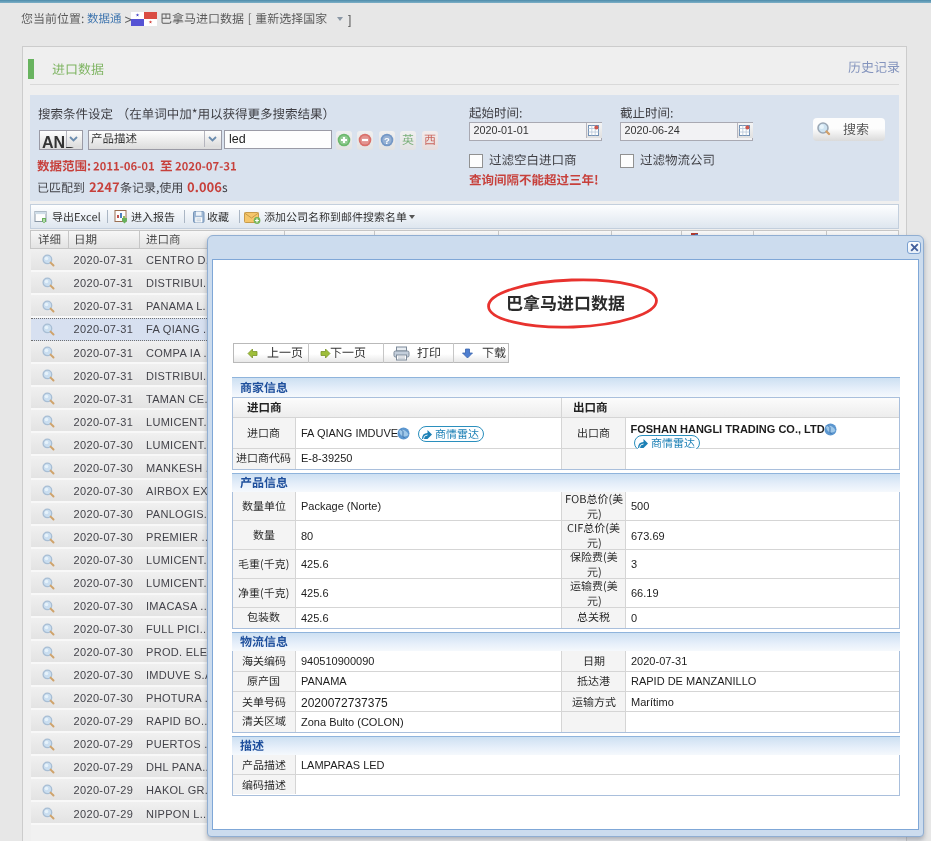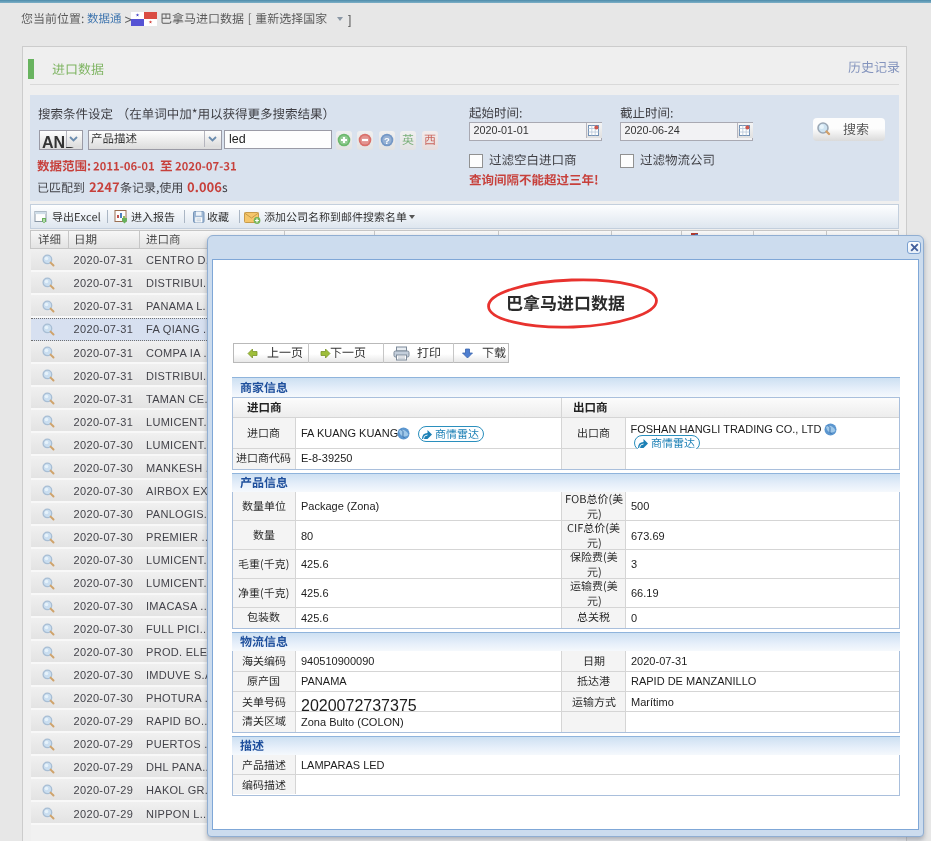--- a/index.html
+++ b/index.html
@@ -476,25 +476,25 @@
 <div class="p" style="left:573.0px;top:400.8px"><svg class="zh" width="35" height="14" viewBox="0 -10.6 35 14">
       <path fill="#222" d="M1 -4V0.4H8.9V1H10.5V-4H8.9V-1H6.5V-4.6H10V-8.8H8.5V-5.9H6.5V-9.8H4.9V-5.9H3V-8.8H1.6V-4.6H4.9V-1H2.5V-4ZM12.7 -8.6V0.8H14.2V-0.1H20.3V0.8H21.8V-8.6ZM14.2 -1.6V-7.2H20.3V-1.6ZM32.1 -5V-3.6C31.6 -4 30.8 -4.6 30.2 -5ZM27.9 -9.5 28.2 -8.7H23.6V-7.5H26.8L26 -7.3C26.2 -6.9 26.4 -6.5 26.5 -6.1H24.2V1H25.5V-5H27.5C27 -4.5 26.2 -4 25.5 -3.7C25.7 -3.4 26 -2.8 26 -2.6L26.5 -2.9V0.1H27.6V-0.4H31V-3C31.1 -2.9 31.3 -2.7 31.4 -2.6L32.1 -3.3V-0.3C32.1 -0.1 32 -0 31.8 -0C31.7 -0 31 -0 30.5 -0C30.6 0.2 30.8 0.7 30.8 1C31.8 1 32.4 1 32.8 0.8C33.2 0.6 33.4 0.4 33.4 -0.3V-6.1H31C31.2 -6.5 31.5 -6.9 31.7 -7.3L30.5 -7.5H33.9V-8.7H29.8C29.7 -9 29.5 -9.5 29.3 -9.8ZM27.1 -6.1 27.9 -6.4C27.8 -6.7 27.6 -7.1 27.4 -7.5H30.2C30.1 -7.1 29.8 -6.5 29.6 -6.1ZM29.2 -4.4C29.7 -4 30.2 -3.6 30.7 -3.2H27C27.5 -3.6 28.1 -4.1 28.5 -4.5L27.6 -5H29.9ZM27.6 -2.3H29.9V-1.3H27.6Z"></path>
     </svg></div>
 <div class="abs" style="left:232.5px;top:417.5px;width:63.0px;height:31.0px;background:#f4f4f4;box-sizing:border-box;border-right:1px solid #d5d5d5;border-bottom:1px solid #d5d5d5"></div>
 <div class="abs" style="left:295.5px;top:417.5px;width:266.5px;height:31.0px;background:#fff;box-sizing:border-box;border-right:1px solid #d5d5d5;border-bottom:1px solid #d5d5d5"></div>
 <div class="abs" style="left:562.0px;top:417.5px;width:64.0px;height:31.0px;background:#f4f4f4;box-sizing:border-box;border-right:1px solid #d5d5d5;border-bottom:1px solid #d5d5d5"></div>
 <div class="abs" style="left:626.0px;top:417.5px;width:272.5px;height:31.0px;background:#fff;box-sizing:border-box;border-bottom:1px solid #d5d5d5"></div>
 <div class="p" style="left:246.5px;top:426.6px"><svg class="zh" width="34" height="13.4" viewBox="0 -10.1 34 13.4">
       <path fill="#2a2a2a" d="M0.9 -8.6C1.5 -8 2.2 -7.2 2.6 -6.7L3.2 -7.2C2.8 -7.7 2.1 -8.5 1.5 -9ZM7.9 -9V-7.2H6.1V-9H5.3V-7.2H3.7V-6.4H5.3V-5.2L5.3 -4.5H3.7V-3.7H5.2C5 -2.8 4.7 -2 3.8 -1.4C4 -1.3 4.3 -1 4.4 -0.8C5.4 -1.6 5.8 -2.6 6 -3.7H7.9V-0.9H8.7V-3.7H10.4V-4.5H8.7V-6.4H10.2V-7.2H8.7V-9ZM6.1 -6.4H7.9V-4.5H6.1L6.1 -5.1ZM2.9 -5.3H0.5V-4.5H2.1V-1.3C1.6 -1.1 1 -0.7 0.4 -0L1 0.7C1.5 -0 2.1 -0.7 2.5 -0.7C2.7 -0.7 3 -0.3 3.5 -0C4.3 0.5 5.2 0.6 6.6 0.6C7.6 0.6 9.6 0.5 10.4 0.5C10.4 0.2 10.5 -0.2 10.6 -0.4C9.5 -0.3 7.9 -0.2 6.6 -0.2C5.3 -0.2 4.4 -0.3 3.7 -0.7C3.3 -0.9 3.1 -1.1 2.9 -1.3ZM12.4 -8.1V0.6H13.3V-0.3H19.8V0.6H20.6V-8.1ZM13.3 -1.2V-7.3H19.8V-1.2ZM25 -7.1C25.3 -6.7 25.5 -6.1 25.7 -5.8L26.5 -6.1C26.3 -6.4 26 -6.9 25.8 -7.3ZM28.2 -4.4C28.9 -3.9 29.8 -3.2 30.3 -2.8L30.8 -3.3C30.3 -3.8 29.3 -4.5 28.6 -4.9ZM26.3 -4.9C25.9 -4.3 25.1 -3.8 24.4 -3.4C24.5 -3.2 24.7 -2.8 24.8 -2.7C25.5 -3.2 26.4 -3.9 27 -4.6ZM29.2 -7.3C29.1 -6.8 28.7 -6.2 28.4 -5.8H23.3V0.9H24.1V-5H31V-0C31 0.1 30.9 0.2 30.7 0.2C30.5 0.2 29.9 0.2 29.2 0.2C29.3 0.4 29.4 0.6 29.5 0.8C30.4 0.8 31 0.8 31.3 0.7C31.6 0.6 31.7 0.4 31.7 -0V-5.8H29.3C29.6 -6.1 29.9 -6.6 30.1 -7.1ZM25.5 -3V-0H26.2V-0.5H29.5V-3ZM26.2 -2.4H28.8V-1.1H26.2ZM26.9 -9.1C27 -8.8 27.1 -8.4 27.3 -8.1H22.7V-7.3H32.3V-8.1H28.2C28.1 -8.4 27.8 -8.9 27.6 -9.3Z"></path>
     </svg></div>
-<div class="t" style="left:301.0px;top:424.8px;font-size:11.0px;color:#1c1c1c;font-weight:normal">FA KUANG KUANG</div>
+<div class="t" style="left:301.0px;top:424.8px;font-size:11.0px;color:#1c1c1c;font-weight:normal">FA QIANG IMDUVE</div>
 <div class="p" style="left:577.0px;top:426.6px"><svg class="zh" width="34" height="13.4" viewBox="0 -10.1 34 13.4">
       <path fill="#2a2a2a" d="M1.1 -3.8V0.2H9V0.9H9.8V-3.8H9V-0.6H5.9V-4.4H9.4V-8.2H8.5V-5.2H5.9V-9.2H5V-5.2H2.5V-8.2H1.6V-4.4H5V-0.6H2.1V-3.8ZM12.4 -8.1V0.6H13.3V-0.3H19.8V0.6H20.6V-8.1ZM13.3 -1.2V-7.3H19.8V-1.2ZM25 -7.1C25.3 -6.7 25.5 -6.1 25.7 -5.8L26.5 -6.1C26.3 -6.4 26 -6.9 25.8 -7.3ZM28.2 -4.4C28.9 -3.9 29.8 -3.2 30.3 -2.8L30.8 -3.3C30.3 -3.8 29.3 -4.5 28.6 -4.9ZM26.3 -4.9C25.9 -4.3 25.1 -3.8 24.4 -3.4C24.5 -3.2 24.7 -2.8 24.8 -2.7C25.5 -3.2 26.4 -3.9 27 -4.6ZM29.2 -7.3C29.1 -6.8 28.7 -6.2 28.4 -5.8H23.3V0.9H24.1V-5H31V-0C31 0.1 30.9 0.2 30.7 0.2C30.5 0.2 29.9 0.2 29.2 0.2C29.3 0.4 29.4 0.6 29.5 0.8C30.4 0.8 31 0.8 31.3 0.7C31.6 0.6 31.7 0.4 31.7 -0V-5.8H29.3C29.6 -6.1 29.9 -6.6 30.1 -7.1ZM25.5 -3V-0H26.2V-0.5H29.5V-3ZM26.2 -2.4H28.8V-1.1H26.2ZM26.9 -9.1C27 -8.8 27.1 -8.4 27.3 -8.1H22.7V-7.3H32.3V-8.1H28.2C28.1 -8.4 27.8 -8.9 27.6 -9.3Z"></path>
     </svg></div>
-<div class="t" style="left:630.5px;top:420.8px;font-size:11.0px;color:#1c1c1c;font-weight:normal">FOSHAN HANGLI TRADING CO., LTD</div>
+<div class="t" style="left:630.5px;top:420.8px;font-size:11.0px;color:#1c1c1c;font-weight:bold">FOSHAN HANGLI TRADING CO., LTD</div>
 <svg class="abs" style="left:396.5px;top:426.5px" width="13" height="13">
     <circle cx="6.5" cy="6.5" r="6" fill="#5b96cf"></circle>
     <path d="M2 4 Q5 2 8 3.5 Q11 5 11.5 8 Q8 10.5 5 9 Q2.5 7.5 2 4Z" fill="#a6cdeb" opacity="0.9"></path>
     <path d="M4 2.5 Q7 4.5 6 7 Q5 9.5 7.5 11" stroke="#2a5f9e" stroke-width="0.8" fill="none"></path>
   </svg>
 <svg class="abs" style="left:823.5px;top:422.5px" width="13" height="13">
     <circle cx="6.5" cy="6.5" r="6" fill="#5b96cf"></circle>
     <path d="M2 4 Q5 2 8 3.5 Q11 5 11.5 8 Q8 10.5 5 9 Q2.5 7.5 2 4Z" fill="#a6cdeb" opacity="0.9"></path>
     <path d="M4 2.5 Q7 4.5 6 7 Q5 9.5 7.5 11" stroke="#2a5f9e" stroke-width="0.8" fill="none"></path>
   </svg>
@@ -527,21 +527,21 @@
       <path fill="#1e4f9c" d="M4.8 -9.9C5 -9.6 5.2 -9.3 5.4 -9H1.2V-7.6H4L3 -7.1C3.3 -6.7 3.6 -6.1 3.8 -5.7H1.3V-4C1.3 -2.8 1.2 -1 0.3 0.2C0.6 0.4 1.3 0.9 1.5 1.2C2.6 -0.2 2.8 -2.5 2.8 -4V-4.3H11.2V-5.7H8.7L9.7 -7.1L8.1 -7.6C7.9 -7 7.5 -6.2 7.2 -5.7H4.4L5.2 -6C5.1 -6.5 4.7 -7.1 4.3 -7.6H11V-9H7.1C6.9 -9.3 6.6 -9.9 6.3 -10.2ZM15.9 -8.3H20.1V-6.7H15.9ZM14.5 -9.7V-5.4H21.6V-9.7ZM12.8 -4.4V1.1H14.2V0.5H16V1H17.4V-4.4ZM14.2 -0.9V-3H16V-0.9ZM18.4 -4.4V1.1H19.8V0.5H21.8V1H23.2V-4.4ZM19.8 -0.9V-3H21.8V-0.9ZM28.6 -6.5V-5.4H34.6V-6.5ZM28.6 -4.8V-3.6H34.6V-4.8ZM28.4 -3V1.1H29.6V0.7H33.5V1H34.8V-3ZM29.6 -0.5V-1.8H33.5V-0.5ZM30.5 -9.8C30.7 -9.3 31 -8.7 31.2 -8.3H27.8V-7.2H35.5V-8.3H31.9L32.6 -8.6C32.4 -9.1 32 -9.7 31.7 -10.2ZM26.8 -10.2C26.3 -8.4 25.3 -6.7 24.3 -5.6C24.5 -5.3 24.9 -4.5 25 -4.2C25.3 -4.6 25.6 -4.9 25.9 -5.4V1.1H27.2V-7.6C27.6 -8.3 27.9 -9.1 28.1 -9.8ZM39.6 -6.5H44.3V-5.9H39.6ZM39.6 -4.9H44.3V-4.3H39.6ZM39.6 -8H44.3V-7.5H39.6ZM39 -2.5V-0.8C39 0.5 39.5 0.9 41.2 0.9C41.5 0.9 43.1 0.9 43.5 0.9C44.8 0.9 45.2 0.5 45.4 -1.2C45 -1.3 44.4 -1.5 44.1 -1.7C44 -0.6 43.9 -0.4 43.3 -0.4C42.9 -0.4 41.6 -0.4 41.3 -0.4C40.6 -0.4 40.5 -0.5 40.5 -0.8V-2.5ZM44.9 -2.4C45.4 -1.5 46 -0.4 46.1 0.3L47.5 -0.3C47.3 -1.1 46.7 -2.1 46.2 -2.9ZM37.5 -2.7C37.2 -1.8 36.8 -0.8 36.4 -0.2L37.7 0.5C38.1 -0.2 38.5 -1.3 38.8 -2.1ZM41 -2.8C41.5 -2.3 42.2 -1.5 42.4 -0.9L43.6 -1.6C43.3 -2.1 42.8 -2.7 42.3 -3.2H45.8V-9.1H42.5C42.6 -9.4 42.8 -9.7 43 -10.1L41.3 -10.3C41.2 -10 41.1 -9.5 40.9 -9.1H38.2V-3.2H41.6Z"></path>
     </svg></div>
 <div class="abs" style="left:231.5px;top:492.0px;width:668.0px;height:136.5px;border:1px solid #a9bfdc;background:#fff;box-sizing:border-box"></div>
 <div class="abs" style="left:232.5px;top:492.0px;width:63.0px;height:29.3px;background:#f4f4f4;box-sizing:border-box;border-right:1px solid #d5d5d5;border-bottom:1px solid #d5d5d5"></div>
 <div class="abs" style="left:295.5px;top:492.0px;width:266.5px;height:29.3px;background:#fff;box-sizing:border-box;border-right:1px solid #d5d5d5;border-bottom:1px solid #d5d5d5"></div>
 <div class="abs" style="left:562.0px;top:492.0px;width:64.0px;height:29.3px;background:#f4f4f4;box-sizing:border-box;border-right:1px solid #d5d5d5;border-bottom:1px solid #d5d5d5"></div>
 <div class="abs" style="left:626.0px;top:492.0px;width:272.5px;height:29.3px;background:#fff;box-sizing:border-box;border-bottom:1px solid #d5d5d5"></div>
 <div class="p" style="left:242.0px;top:500.3px"><svg class="zh" width="44" height="13.4" viewBox="0 -10.1 44 13.4">
       <path fill="#2a2a2a" d="M4.9 -9C4.7 -8.6 4.3 -8 4 -7.6L4.6 -7.3C4.9 -7.7 5.2 -8.2 5.6 -8.7ZM1 -8.7C1.3 -8.3 1.6 -7.7 1.6 -7.3L2.3 -7.5C2.2 -7.9 1.9 -8.5 1.6 -9ZM4.5 -2.9C4.3 -2.3 3.9 -1.8 3.5 -1.4C3.1 -1.6 2.6 -1.8 2.2 -2C2.4 -2.2 2.6 -2.5 2.7 -2.9ZM1.2 -1.7C1.7 -1.5 2.4 -1.2 2.9 -0.9C2.2 -0.4 1.4 -0.1 0.5 0.2C0.6 0.3 0.8 0.6 0.8 0.8C1.9 0.5 2.8 0.1 3.6 -0.5C3.9 -0.3 4.3 -0.1 4.5 0.1L5.1 -0.5C4.8 -0.6 4.5 -0.8 4.1 -1C4.7 -1.7 5.2 -2.4 5.4 -3.4L5 -3.6L4.9 -3.6H3.1L3.3 -4.1L2.6 -4.3C2.5 -4 2.4 -3.8 2.3 -3.6H0.8V-2.9H1.9C1.7 -2.4 1.4 -2 1.2 -1.7ZM2.8 -9.3V-7.2H0.5V-6.5H2.6C2 -5.8 1.2 -5.1 0.4 -4.8C0.6 -4.6 0.8 -4.3 0.9 -4.2C1.6 -4.5 2.3 -5.1 2.8 -5.8V-4.4H3.6V-5.9C4.1 -5.6 4.8 -5 5.1 -4.8L5.5 -5.4C5.3 -5.6 4.3 -6.2 3.8 -6.5H5.8V-7.2H3.6V-9.3ZM6.9 -9.2C6.6 -7.2 6.1 -5.4 5.3 -4.2C5.5 -4.1 5.8 -3.8 5.9 -3.7C6.2 -4.1 6.4 -4.6 6.7 -5.1C6.9 -4.1 7.2 -3.1 7.6 -2.2C7 -1.1 6.2 -0.3 5 0.2C5.1 0.4 5.3 0.7 5.4 0.9C6.5 0.3 7.4 -0.5 8 -1.4C8.6 -0.5 9.3 0.3 10.1 0.8C10.3 0.6 10.5 0.3 10.7 0.1C9.8 -0.4 9 -1.2 8.5 -2.2C9.1 -3.3 9.4 -4.7 9.7 -6.3H10.4V-7.1H7.3C7.4 -7.7 7.6 -8.4 7.7 -9ZM8.9 -6.3C8.7 -5.1 8.5 -4 8.1 -3C7.6 -4 7.3 -5.1 7.1 -6.3ZM13.8 -7.3H19.2V-6.7H13.8ZM13.8 -8.4H19.2V-7.8H13.8ZM12.9 -8.9V-6.2H20V-8.9ZM11.6 -5.7V-5.1H21.4V-5.7ZM13.5 -3H16.1V-2.4H13.5ZM16.9 -3H19.5V-2.4H16.9ZM13.5 -4.1H16.1V-3.5H13.5ZM16.9 -4.1H19.5V-3.5H16.9ZM11.5 -0V0.6H21.5V-0H16.9V-0.7H20.6V-1.3H16.9V-1.9H20.4V-4.6H12.7V-1.9H16.1V-1.3H12.4V-0.7H16.1V-0ZM24.4 -4.8H27V-3.6H24.4ZM27.9 -4.8H30.6V-3.6H27.9ZM24.4 -6.6H27V-5.5H24.4ZM27.9 -6.6H30.6V-5.5H27.9ZM29.8 -9.2C29.5 -8.6 29.1 -7.9 28.7 -7.3H26L26.5 -7.6C26.3 -8 25.7 -8.7 25.3 -9.2L24.6 -8.9C25 -8.4 25.4 -7.8 25.7 -7.3H23.6V-2.9H27V-1.9H22.6V-1.1H27V0.9H27.9V-1.1H32.4V-1.9H27.9V-2.9H31.5V-7.3H29.6C30 -7.8 30.4 -8.4 30.7 -8.9ZM37.1 -7.2V-6.4H43.1V-7.2ZM37.8 -5.6C38.1 -4.1 38.4 -2 38.5 -0.9L39.3 -1.1C39.2 -2.2 38.9 -4.2 38.5 -5.8ZM39.3 -9.1C39.5 -8.6 39.7 -7.8 39.8 -7.4L40.6 -7.6C40.5 -8.1 40.3 -8.8 40.1 -9.3ZM36.6 -0.4V0.4H43.5V-0.4H41.2C41.6 -1.8 42.1 -4 42.4 -5.7L41.5 -5.9C41.3 -4.2 40.9 -1.9 40.5 -0.4ZM36.1 -9.2C35.5 -7.5 34.5 -5.9 33.4 -4.8C33.6 -4.6 33.8 -4.2 33.9 -4C34.3 -4.4 34.6 -4.8 35 -5.3V0.9H35.8V-6.6C36.2 -7.4 36.6 -8.2 36.9 -9Z"></path>
     </svg></div>
-<div class="t" style="left:301.0px;top:498.4px;font-size:11.0px;color:#1c1c1c;font-weight:normal">Package (Zona)</div>
+<div class="t" style="left:301.0px;top:498.4px;font-size:11.0px;color:#1c1c1c;font-weight:normal">Package (Norte)</div>
 <div class="p" style="left:564.5px;top:493.3px"><svg class="zh" width="59" height="13.4" viewBox="0 -10.1 59 13.4">
       <path fill="#2a2a2a" d="M1.1 0H2.1V-3.6H5.2V-4.5H2.1V-7.2H5.8V-8.1H1.1ZM10.2 0.1C12.2 0.1 13.6 -1.5 13.6 -4.1C13.6 -6.6 12.2 -8.2 10.2 -8.2C8.1 -8.2 6.7 -6.6 6.7 -4.1C6.7 -1.5 8.1 0.1 10.2 0.1ZM10.2 -0.7C8.7 -0.7 7.8 -2 7.8 -4.1C7.8 -6.1 8.7 -7.3 10.2 -7.3C11.6 -7.3 12.6 -6.1 12.6 -4.1C12.6 -2 11.6 -0.7 10.2 -0.7ZM15.3 0H17.9C19.7 0 21 -0.8 21 -2.4C21 -3.5 20.3 -4.1 19.3 -4.3V-4.3C20.1 -4.6 20.5 -5.3 20.5 -6.1C20.5 -7.5 19.4 -8.1 17.7 -8.1H15.3ZM16.4 -4.6V-7.3H17.6C18.9 -7.3 19.5 -6.9 19.5 -6C19.5 -5.1 18.9 -4.6 17.6 -4.6ZM16.4 -0.8V-3.8H17.8C19.2 -3.8 20 -3.4 20 -2.4C20 -1.3 19.2 -0.8 17.8 -0.8ZM29.8 -2.4C30.4 -1.6 31.1 -0.6 31.3 0.1L32 -0.3C31.8 -1 31.1 -2 30.4 -2.7ZM26 -3C26.7 -2.5 27.6 -1.7 28 -1.1L28.6 -1.7C28.2 -2.2 27.3 -2.9 26.6 -3.4ZM24.6 -2.7V-0.4C24.6 0.5 24.9 0.8 26.2 0.8C26.5 0.8 28.4 0.8 28.7 0.8C29.7 0.8 30 0.5 30.1 -0.8C29.8 -0.9 29.5 -1 29.3 -1.1C29.2 -0.1 29.2 0 28.6 0C28.2 0 26.6 0 26.2 0C25.5 0 25.4 -0.1 25.4 -0.4V-2.7ZM23 -2.5C22.8 -1.6 22.4 -0.7 21.9 -0.1L22.7 0.3C23.2 -0.4 23.6 -1.4 23.7 -2.3ZM24.4 -6.2H29.6V-4.3H24.4ZM23.5 -7V-3.5H30.5V-7H28.7C29.1 -7.6 29.5 -8.3 29.8 -8.9L29 -9.2C28.7 -8.6 28.2 -7.7 27.8 -7H25.5L26.2 -7.3C26 -7.9 25.5 -8.6 25 -9.2L24.3 -8.9C24.8 -8.3 25.2 -7.5 25.4 -7ZM40.4 -5V0.9H41.3V-5ZM37.3 -4.9V-3.4C37.3 -2.4 37.2 -0.7 35.6 0.4C35.8 0.5 36.1 0.8 36.2 1C37.9 -0.3 38.1 -2.2 38.1 -3.4V-4.9ZM39 -9.3C38.5 -7.9 37.2 -6.2 35.3 -5.1C35.5 -5 35.7 -4.7 35.8 -4.5C37.4 -5.4 38.5 -6.6 39.3 -7.9C40.1 -6.6 41.4 -5.3 42.6 -4.6C42.7 -4.8 42.9 -5.1 43.1 -5.3C41.8 -6 40.5 -7.3 39.7 -8.6L39.9 -9.1ZM35.4 -9.2C34.8 -7.6 33.9 -5.9 32.9 -4.8C33 -4.7 33.3 -4.2 33.4 -4C33.7 -4.4 34 -4.8 34.3 -5.2V0.9H35.1V-6.6C35.5 -7.4 35.9 -8.2 36.2 -9ZM46.1 2.2 46.7 1.9C45.8 0.3 45.3 -1.6 45.3 -3.4C45.3 -5.3 45.8 -7.1 46.7 -8.7L46.1 -9C45.1 -7.3 44.5 -5.6 44.5 -3.4C44.5 -1.3 45.1 0.5 46.1 2.2ZM54.8 -9.3C54.6 -8.8 54.2 -8.2 53.9 -7.7H51L51.4 -7.9C51.2 -8.3 50.8 -8.9 50.4 -9.3L49.7 -9C50 -8.6 50.3 -8.1 50.5 -7.7H48.3V-7H52.2V-6.1H48.8V-5.3H52.2V-4.4H47.8V-3.7H52.2C52.1 -3.4 52.1 -3.1 52 -2.8H48.1V-2.1H51.8C51.2 -1 50.2 -0.3 47.6 0.1C47.8 0.3 48 0.6 48 0.8C50.9 0.4 52.1 -0.5 52.6 -2C53.5 -0.4 55 0.5 57.2 0.8C57.3 0.6 57.6 0.3 57.7 0.1C55.7 -0.2 54.3 -0.9 53.5 -2.1H57.5V-2.8H52.9C52.9 -3.1 53 -3.4 53 -3.7H57.6V-4.4H53.1V-5.3H56.6V-6.1H53.1V-7H57.1V-7.7H54.8C55.1 -8.1 55.4 -8.6 55.7 -9Z"></path>
     </svg></div>
 <div class="p" style="left:586.5px;top:507.8px"><svg class="zh" width="15" height="13.4" viewBox="0 -10.1 15 13.4">
       <path fill="#2a2a2a" d="M1.6 -8.4V-7.6H9.4V-8.4ZM0.6 -5.3V-4.5H3.5C3.3 -2.4 2.9 -0.7 0.5 0.2C0.7 0.4 1 0.7 1 0.8C3.6 -0.2 4.1 -2.1 4.3 -4.5H6.4V-0.5C6.4 0.4 6.7 0.7 7.7 0.7C7.9 0.7 9 0.7 9.3 0.7C10.2 0.7 10.4 0.2 10.5 -1.7C10.3 -1.8 10 -1.9 9.8 -2.1C9.7 -0.4 9.6 -0.1 9.2 -0.1C8.9 -0.1 8 -0.1 7.8 -0.1C7.3 -0.1 7.2 -0.2 7.2 -0.6V-4.5H10.4V-5.3ZM12.1 2.2C13.1 0.5 13.7 -1.3 13.7 -3.4C13.7 -5.6 13.1 -7.3 12.1 -9L11.5 -8.7C12.4 -7.1 12.9 -5.3 12.9 -3.4C12.9 -1.6 12.4 0.3 11.5 1.9Z"></path>
     </svg></div>
 <div class="t" style="left:631.0px;top:498.4px;font-size:11.0px;color:#1c1c1c;font-weight:normal">500</div>
 <div class="abs" style="left:232.5px;top:521.3px;width:63.0px;height:29.0px;background:#f4f4f4;box-sizing:border-box;border-right:1px solid #d5d5d5;border-bottom:1px solid #d5d5d5"></div>
 <div class="abs" style="left:295.5px;top:521.3px;width:266.5px;height:29.0px;background:#fff;box-sizing:border-box;border-right:1px solid #d5d5d5;border-bottom:1px solid #d5d5d5"></div>
 <div class="abs" style="left:562.0px;top:521.3px;width:64.0px;height:29.0px;background:#f4f4f4;box-sizing:border-box;border-right:1px solid #d5d5d5;border-bottom:1px solid #d5d5d5"></div>
@@ -628,21 +628,21 @@
       <path fill="#2a2a2a" d="M6.5 -1.4C6.9 -0.8 7.3 0.2 7.5 0.7L8.1 0.5C7.9 -0 7.5 -1 7.1 -1.6ZM1.9 -9.2V-7H0.5V-6.2H1.9V-3.8C1.3 -3.7 0.8 -3.5 0.4 -3.4L0.6 -2.6L1.9 -3V-0.2C1.9 0 1.9 0 1.7 0C1.6 0.1 1.2 0.1 0.7 0C0.8 0.3 0.9 0.6 0.9 0.8C1.7 0.9 2.1 0.8 2.4 0.7C2.6 0.5 2.7 0.3 2.7 -0.2V-3.3L3.9 -3.7L3.8 -4.4L2.7 -4.1V-6.2H3.9V-7H2.7V-9.2ZM4.4 0.9C4.6 0.8 4.9 0.6 6.6 0.1C6.5 -0 6.5 -0.3 6.5 -0.5L5.3 -0.2V-4.3H7.5C7.8 -1.3 8.4 0.8 9.6 0.8C10.1 0.8 10.4 0.4 10.6 -1.3C10.5 -1.4 10.2 -1.5 10.1 -1.7C10 -0.7 9.8 -0.1 9.6 -0.1C9 -0.1 8.5 -1.8 8.2 -4.3H10.4V-5.1H8.2C8.1 -6 8 -6.9 8 -7.9C8.7 -8.1 9.4 -8.3 10 -8.5L9.3 -9.1C8.2 -8.7 6.3 -8.2 4.6 -8H4.6V-0.4C4.6 -0 4.3 0.1 4.1 0.2C4.2 0.4 4.3 0.7 4.4 0.9ZM7.4 -5.1H5.3V-7.4C6 -7.5 6.6 -7.6 7.2 -7.7C7.3 -6.8 7.3 -5.9 7.4 -5.1ZM11.9 -8.7C12.4 -8 13 -7.1 13.2 -6.5L14 -6.9C13.7 -7.5 13.1 -8.4 12.6 -9ZM17.4 -9.2C17.4 -8.5 17.4 -7.8 17.3 -7.1H14.6V-6.3H17.3C17 -4.3 16.4 -2.7 14.5 -1.8C14.7 -1.6 14.9 -1.3 15 -1.1C16.6 -1.9 17.3 -3.1 17.8 -4.6C18.9 -3.5 20 -2.1 20.6 -1.2L21.3 -1.7C20.6 -2.7 19.2 -4.3 18 -5.5L18.1 -6.3H21.4V-7.1H18.2C18.2 -7.8 18.3 -8.5 18.3 -9.2ZM13.9 -5.1H11.5V-4.3H13.1V-1.4C12.6 -1.2 12 -0.7 11.4 -0.1L12 0.7C12.5 -0.1 13.1 -0.8 13.4 -0.8C13.7 -0.8 14 -0.4 14.5 -0.1C15.3 0.4 16.2 0.6 17.6 0.6C18.6 0.6 20.6 0.5 21.4 0.5C21.4 0.2 21.5 -0.2 21.6 -0.4C20.6 -0.3 18.9 -0.2 17.6 -0.2C16.3 -0.2 15.4 -0.3 14.7 -0.8C14.3 -1 14.1 -1.2 13.9 -1.4ZM22.9 -8.5C23.6 -8.2 24.4 -7.7 24.8 -7.3L25.3 -8C24.9 -8.4 24.1 -8.8 23.4 -9.1ZM22.4 -5.6C23.1 -5.3 23.9 -4.8 24.3 -4.4L24.8 -5.1C24.3 -5.5 23.5 -5.9 22.8 -6.2ZM27.4 -3.4H30V-2.2H27.4ZM29.8 -9.2V-7.9H27.7V-9.2H26.9V-7.9H25.4V-7.2H26.9V-5.9H24.9V-5.1H26.9C26.5 -4.3 25.7 -3.4 25 -2.9L24.5 -3.3C23.9 -2.1 23.2 -0.6 22.7 0.2L23.4 0.7C23.9 -0.2 24.5 -1.5 25 -2.5C25.1 -2.4 25.3 -2.3 25.3 -2.1C25.8 -2.4 26.2 -2.9 26.7 -3.4V-0.4C26.7 0.5 27 0.8 28.2 0.8C28.4 0.8 30.4 0.8 30.6 0.8C31.6 0.8 31.9 0.4 32 -0.9C31.8 -1 31.5 -1.1 31.3 -1.2C31.2 -0.1 31.1 0 30.6 0C30.2 0 28.5 0 28.2 0C27.5 0 27.4 -0 27.4 -0.4V-1.6H30.8V-3.6C31.2 -3 31.7 -2.6 32.2 -2.2C32.3 -2.5 32.6 -2.7 32.8 -2.9C31.9 -3.3 31.1 -4.2 30.7 -5.1H32.6V-5.9H30.7V-7.2H32.3V-7.9H30.7V-9.2ZM27.4 -4H27.1C27.4 -4.4 27.6 -4.8 27.8 -5.1H29.8C30 -4.8 30.2 -4.4 30.5 -4ZM27.7 -7.2H29.8V-5.9H27.7Z"></path>
     </svg></div>
 <div class="t" style="left:631.0px;top:673.4px;font-size:11.0px;color:#1c1c1c;font-weight:normal">RAPID DE MANZANILLO</div>
 <div class="abs" style="left:232.5px;top:691.8px;width:63.0px;height:20.2px;background:#f4f4f4;box-sizing:border-box;border-right:1px solid #d5d5d5;border-bottom:1px solid #d5d5d5"></div>
 <div class="abs" style="left:295.5px;top:691.8px;width:266.5px;height:20.2px;background:#fff;box-sizing:border-box;border-right:1px solid #d5d5d5;border-bottom:1px solid #d5d5d5"></div>
 <div class="abs" style="left:562.0px;top:691.8px;width:64.0px;height:20.2px;background:#f4f4f4;box-sizing:border-box;border-right:1px solid #d5d5d5;border-bottom:1px solid #d5d5d5"></div>
 <div class="abs" style="left:626.0px;top:691.8px;width:272.5px;height:20.2px;background:#fff;box-sizing:border-box;border-bottom:1px solid #d5d5d5"></div>
 <div class="p" style="left:242.0px;top:695.5px"><svg class="zh" width="44" height="13.4" viewBox="0 -10.1 44 13.4">
       <path fill="#2a2a2a" d="M2.5 -8.8C2.9 -8.2 3.4 -7.4 3.6 -6.9H1.4V-6.1H5.1V-4.7C5.1 -4.5 5.1 -4.3 5 -4.1H0.7V-3.3H4.9C4.5 -2.1 3.5 -0.8 0.5 0.1C0.7 0.3 1 0.7 1.1 0.9C4 -0.1 5.2 -1.4 5.7 -2.7C6.6 -1 8 0.2 10 0.8C10.1 0.6 10.4 0.2 10.6 0C8.5 -0.5 7 -1.7 6.2 -3.3H10.3V-4.1H6L6 -4.7V-6.1H9.7V-6.9H7.5C7.9 -7.5 8.3 -8.2 8.7 -8.9L7.8 -9.2C7.5 -8.5 7 -7.6 6.6 -6.9H3.6L4.3 -7.3C4.1 -7.8 3.6 -8.6 3.2 -9.1ZM13.4 -4.8H16V-3.6H13.4ZM16.9 -4.8H19.6V-3.6H16.9ZM13.4 -6.6H16V-5.5H13.4ZM16.9 -6.6H19.6V-5.5H16.9ZM18.8 -9.2C18.5 -8.6 18.1 -7.9 17.7 -7.3H15L15.5 -7.6C15.3 -8 14.7 -8.7 14.3 -9.2L13.6 -8.9C14 -8.4 14.4 -7.8 14.7 -7.3H12.6V-2.9H16V-1.9H11.6V-1.1H16V0.9H16.9V-1.1H21.4V-1.9H16.9V-2.9H20.5V-7.3H18.6C19 -7.8 19.4 -8.4 19.7 -8.9ZM24.9 -8.1H30.1V-6.6H24.9ZM24 -8.8V-5.8H31V-8.8ZM22.7 -4.8V-4.1H25C24.7 -3.4 24.5 -2.6 24.2 -2.1H30C29.8 -0.8 29.6 -0.2 29.3 0C29.2 0.1 29 0.1 28.8 0.1C28.5 0.1 27.7 0.1 26.9 0C27 0.3 27.1 0.6 27.2 0.8C27.9 0.9 28.7 0.9 29 0.8C29.5 0.8 29.7 0.8 30 0.5C30.4 0.2 30.7 -0.6 30.9 -2.5C31 -2.6 31 -2.8 31 -2.8H25.5L25.9 -4.1H32.3V-4.8ZM37.5 -2.3V-1.5H41.7V-2.3ZM38.4 -7.1C38.3 -6.1 38.2 -4.6 38 -3.7H38.3L42.5 -3.7C42.3 -1.3 42 -0.3 41.8 -0C41.6 0.1 41.5 0.1 41.3 0.1C41.1 0.1 40.6 0.1 40.1 0C40.2 0.3 40.3 0.6 40.3 0.8C40.9 0.8 41.4 0.8 41.7 0.8C42 0.8 42.2 0.7 42.4 0.5C42.8 0.1 43.1 -1.1 43.3 -4C43.3 -4.2 43.3 -4.4 43.3 -4.4H42C42.2 -5.8 42.3 -7.4 42.4 -8.6L41.8 -8.6L41.7 -8.6H37.9V-7.8H41.6C41.5 -6.9 41.3 -5.5 41.2 -4.4H38.9C39 -5.2 39.1 -6.3 39.2 -7.1ZM33.6 -8.7V-7.9H34.9C34.6 -6.2 34.1 -4.7 33.3 -3.6C33.5 -3.4 33.6 -2.9 33.7 -2.7C33.9 -3 34.1 -3.3 34.3 -3.6V0.4H35V-0.5H37V-5.3H35C35.3 -6.1 35.5 -7 35.7 -7.9H37.3V-8.7ZM35 -4.5H36.3V-1.2H35Z"></path>
     </svg></div>
-<div class="t" style="left:301.0px;top:693.6px;font-size:16px;color:#1c1c1c;font-weight:normal">2020072737375</div>
+<div class="t" style="left:301.0px;top:693.6px;font-size:12px;color:#1c1c1c;font-weight:normal">2020072737375</div>
 <div class="p" style="left:572.0px;top:695.5px"><svg class="zh" width="44" height="13.4" viewBox="0 -10.1 44 13.4">
       <path fill="#2a2a2a" d="M4.2 -8.5V-7.8H9.7V-8.5ZM0.7 -8.1C1.4 -7.7 2.3 -7 2.7 -6.6L3.3 -7.2C2.8 -7.6 1.9 -8.2 1.3 -8.6ZM4.1 -1.3C4.5 -1.5 4.9 -1.5 9.1 -1.9L9.5 -1L10.2 -1.4C9.8 -2.2 8.9 -3.7 8.2 -4.8L7.6 -4.4C7.9 -3.9 8.3 -3.2 8.7 -2.6L5 -2.3C5.6 -3.1 6.2 -4.2 6.7 -5.3H10.5V-6H3.5V-5.3H5.7C5.3 -4.1 4.6 -3.1 4.4 -2.8C4.2 -2.4 4 -2.2 3.8 -2.1C3.9 -1.9 4.1 -1.5 4.1 -1.3ZM2.8 -5.4H0.5V-4.6H2V-1.1C1.5 -0.9 0.9 -0.4 0.4 0.2L1 0.9C1.5 0.2 2.1 -0.5 2.4 -0.5C2.7 -0.5 3.1 -0.1 3.5 0.2C4.3 0.6 5.2 0.8 6.6 0.8C7.8 0.8 9.6 0.7 10.4 0.7C10.4 0.4 10.5 0 10.6 -0.2C9.5 -0.1 7.8 -0 6.6 -0C5.4 -0 4.4 -0.1 3.7 -0.6C3.3 -0.8 3 -1 2.8 -1.2ZM19.1 -4.9V-0.9H19.7V-4.9ZM20.5 -5.3V-0.1C20.5 0.1 20.4 0.1 20.3 0.1C20.2 0.1 19.7 0.1 19.2 0.1C19.3 0.3 19.4 0.6 19.4 0.8C20.1 0.8 20.5 0.8 20.8 0.7C21.1 0.5 21.1 0.3 21.1 -0.1V-5.3ZM11.8 -3.6C11.9 -3.7 12.2 -3.8 12.5 -3.8H13.4V-2.3C12.7 -2.1 12 -1.9 11.5 -1.8L11.6 -1.1L13.4 -1.5V0.9H14.1V-1.7L15 -1.9L15 -2.6L14.1 -2.4V-3.8H15V-4.5H14.1V-6.2H13.4V-4.5H12.5C12.7 -5.3 13 -6.2 13.2 -7.2H15V-7.9H13.4C13.5 -8.3 13.5 -8.7 13.6 -9.1L12.8 -9.2C12.8 -8.8 12.7 -8.3 12.7 -7.9H11.5V-7.2H12.5C12.3 -6.3 12.1 -5.5 12 -5.2C11.8 -4.7 11.7 -4.4 11.5 -4.3C11.6 -4.1 11.7 -3.8 11.8 -3.6ZM18.2 -9.3C17.5 -8.1 16.2 -7 14.8 -6.4C15 -6.2 15.2 -6 15.4 -5.8C15.7 -6 16 -6.1 16.2 -6.3V-5.9H20.3V-6.4C20.6 -6.2 20.9 -6.1 21.2 -5.9C21.3 -6.1 21.5 -6.4 21.7 -6.6C20.6 -7.1 19.5 -7.7 18.7 -8.6L18.9 -9ZM16.6 -6.5C17.2 -7 17.8 -7.5 18.2 -8.1C18.8 -7.5 19.4 -7 20.1 -6.5ZM17.8 -4.5V-3.6H16.2V-4.5ZM15.6 -5.1V0.8H16.2V-1.4H17.8V0C17.8 0.1 17.7 0.1 17.6 0.1C17.5 0.1 17.2 0.1 16.9 0.1C17 0.3 17.1 0.6 17.1 0.8C17.6 0.8 17.9 0.8 18.2 0.7C18.4 0.6 18.4 0.4 18.4 0V-5.1ZM16.2 -3H17.8V-2.1H16.2ZM26.8 -9C27.1 -8.5 27.5 -7.8 27.6 -7.3H22.7V-6.5H25.8C25.6 -4 25.3 -1.2 22.5 0.3C22.7 0.4 23 0.7 23.1 0.9C25.2 -0.2 26 -2 26.4 -4H30.3C30.1 -1.5 29.9 -0.4 29.6 -0.1C29.5 -0 29.3 0 29.1 0C28.8 0 28 -0 27.2 -0.1C27.4 0.1 27.5 0.5 27.5 0.7C28.2 0.8 29 0.8 29.4 0.8C29.8 0.7 30.1 0.7 30.3 0.4C30.7 -0.1 31 -1.3 31.2 -4.4C31.2 -4.5 31.2 -4.8 31.2 -4.8H26.5C26.6 -5.4 26.6 -6 26.7 -6.5H32.3V-7.3H27.7L28.4 -7.7C28.3 -8.1 27.9 -8.8 27.6 -9.3ZM40.8 -8.7C41.4 -8.3 42.1 -7.7 42.4 -7.3L43 -7.8C42.6 -8.2 41.9 -8.8 41.4 -9.2ZM39.2 -9.2C39.2 -8.5 39.2 -7.8 39.3 -7.2H33.6V-6.4H39.3C39.6 -2.3 40.5 0.9 42.3 0.9C43.2 0.9 43.5 0.3 43.6 -1.6C43.4 -1.7 43.1 -1.9 42.9 -2C42.8 -0.6 42.7 0 42.4 0C41.3 0 40.5 -2.7 40.2 -6.4H43.4V-7.2H40.1C40.1 -7.8 40.1 -8.5 40.1 -9.2ZM33.6 -0.3 33.9 0.5C35.3 0.2 37.3 -0.2 39.2 -0.7L39.1 -1.4L36.8 -0.9V-3.9H38.9V-4.7H34V-3.9H36V-0.7Z"></path>
     </svg></div>
 <div class="t" style="left:631.0px;top:693.6px;font-size:11.0px;color:#1c1c1c;font-weight:normal">Marítimo</div>
 <div class="abs" style="left:232.5px;top:712.0px;width:63.0px;height:19.5px;background:#f4f4f4;box-sizing:border-box;border-right:1px solid #d5d5d5"></div>
 <div class="abs" style="left:295.5px;top:712.0px;width:266.5px;height:19.5px;background:#fff;box-sizing:border-box;border-right:1px solid #d5d5d5"></div>
 <div class="abs" style="left:562.0px;top:712.0px;width:64.0px;height:19.5px;background:#f4f4f4;box-sizing:border-box;border-right:1px solid #d5d5d5"></div>
 <div class="abs" style="left:626.0px;top:712.0px;width:272.5px;height:19.5px;background:#fff;box-sizing:border-box"></div>
 <div class="p" style="left:242.0px;top:715.4px"><svg class="zh" width="44" height="13.4" viewBox="0 -10.1 44 13.4">
       <path fill="#2a2a2a" d="M0.9 -8.5C1.5 -8.2 2.3 -7.6 2.7 -7.3L3.2 -7.9C2.8 -8.3 2 -8.8 1.4 -9.1ZM0.4 -5.6C1 -5.2 1.8 -4.7 2.2 -4.3L2.7 -5C2.3 -5.3 1.5 -5.8 0.9 -6.1ZM0.7 0.2 1.5 0.7C2 -0.3 2.6 -1.7 3.1 -2.9L2.4 -3.4C1.9 -2.1 1.2 -0.6 0.7 0.2ZM4.7 -2.3H8.7V-1.5H4.7ZM4.7 -2.9V-3.8H8.7V-2.9ZM6.3 -9.2V-8.4H3.5V-7.7H6.3V-7H3.8V-6.4H6.3V-5.7H3.1V-5H10.4V-5.7H7.1V-6.4H9.8V-7H7.1V-7.7H10V-8.4H7.1V-9.2ZM4 -4.4V0.9H4.7V-0.8H8.7V-0.1C8.7 0.1 8.7 0.1 8.5 0.1C8.4 0.1 7.8 0.1 7.3 0.1C7.4 0.3 7.5 0.6 7.5 0.8C8.3 0.8 8.8 0.8 9.1 0.7C9.4 0.6 9.5 0.4 9.5 -0V-4.4ZM13.5 -8.8C13.9 -8.2 14.4 -7.4 14.6 -6.9H12.4V-6.1H16.1V-4.7C16.1 -4.5 16.1 -4.3 16 -4.1H11.7V-3.3H15.9C15.5 -2.1 14.5 -0.8 11.5 0.1C11.7 0.3 12 0.7 12.1 0.9C15 -0.1 16.2 -1.4 16.7 -2.7C17.6 -1 19 0.2 21 0.8C21.1 0.6 21.4 0.2 21.6 0C19.5 -0.5 18 -1.7 17.2 -3.3H21.3V-4.1H17L17 -4.7V-6.1H20.7V-6.9H18.5C18.9 -7.5 19.3 -8.2 19.7 -8.9L18.8 -9.2C18.5 -8.5 18 -7.6 17.6 -6.9H14.6L15.3 -7.3C15.1 -7.8 14.6 -8.6 14.2 -9.1ZM32.2 -8.6H23.1V0.5H32.5V-0.2H23.9V-7.8H32.2ZM24.8 -6.4C25.7 -5.7 26.7 -4.9 27.6 -4.1C26.6 -3.1 25.6 -2.3 24.5 -1.6C24.7 -1.5 25 -1.2 25.1 -1C26.2 -1.7 27.2 -2.5 28.1 -3.5C29.1 -2.6 29.9 -1.7 30.5 -1L31.2 -1.6C30.6 -2.3 29.7 -3.2 28.7 -4.1C29.5 -5 30.2 -6 30.8 -7L30 -7.3C29.5 -6.4 28.9 -5.5 28.1 -4.6C27.2 -5.5 26.3 -6.2 25.4 -6.9ZM36.2 -1.1 36.4 -0.3C37.5 -0.6 38.9 -1 40.2 -1.4L40.1 -2.1C38.7 -1.7 37.2 -1.4 36.2 -1.1ZM37.6 -5.1H39V-3.3H37.6ZM36.9 -5.8V-2.6H39.7V-5.8ZM33.4 -1.4 33.7 -0.6C34.6 -1 35.7 -1.6 36.7 -2.1L36.4 -2.8L35.4 -2.3V-5.8H36.4V-6.6H35.4V-9.1H34.6V-6.6H33.5V-5.8H34.6V-2C34.2 -1.8 33.7 -1.6 33.4 -1.4ZM42.5 -5.8C42.2 -4.8 41.9 -3.8 41.4 -3C41.3 -4.1 41.2 -5.4 41.1 -6.9H43.4V-7.6H42.8L43.3 -8.1C43.1 -8.4 42.5 -8.9 42 -9.2L41.5 -8.8C42 -8.4 42.5 -8 42.8 -7.6H41.1L41.1 -9.2H40.3L40.3 -7.6H36.6V-6.9H40.3C40.4 -5 40.5 -3.3 40.8 -1.9C40.2 -1.1 39.4 -0.3 38.5 0.2C38.7 0.4 39 0.6 39.1 0.8C39.9 0.3 40.5 -0.3 41 -1C41.4 0.2 41.8 0.9 42.5 0.9C43.2 0.9 43.4 0.4 43.6 -1.1C43.4 -1.1 43.1 -1.3 43 -1.5C42.9 -0.4 42.8 0.1 42.6 0.1C42.2 0.1 41.9 -0.6 41.6 -1.8C42.3 -2.9 42.8 -4.2 43.2 -5.7Z"></path>

